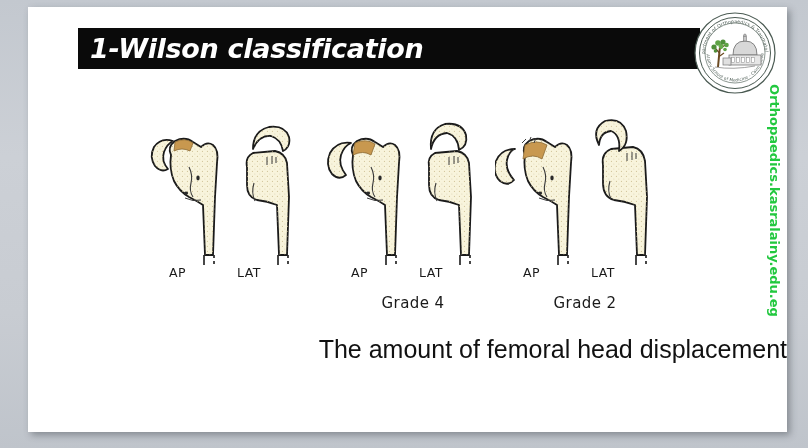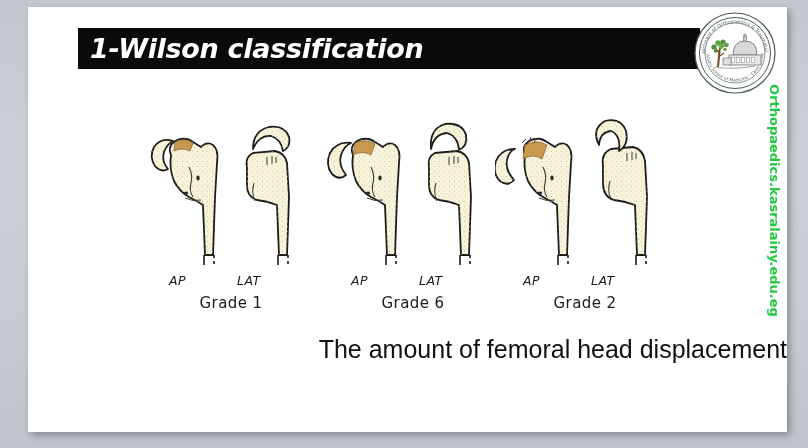--- a/index.html
+++ b/index.html
@@ -103,25 +103,24 @@
     height: 215px;
   }
   #grade-1 { left: 18px; }
   #grade-2 { left: 200px; }
   #grade-3 { left: 372px; }
 
   .bone-svg { display: block; }
 
   .view-labels {
     position: absolute;
-    top: 168px;
+    top: 160px;
     left: 0;
     width: 180px;
     height: 18px;
-    font-style: italic;
   }
   .view-label {
     position: absolute;
     font-family: "DejaVu Sans", sans-serif;
     font-size: 12.5px;
     color: #1a1a1a;
     letter-spacing: 0.5px;
   }
   .view-label.ap  { left: 28px; }
   .view-label.lat { left: 96px; text-align: center; }
@@ -264,21 +263,20 @@
             <path d="M113 78 Q110 88 114 96" fill="none" stroke="#3a3a3a" stroke-width="1.1"></path>
             <line x1="137" y1="150" x2="137" y2="160" stroke="#1a1a1a" stroke-width="1.6"></line>
             <line x1="147" y1="150" x2="147" y2="160" stroke="#1a1a1a" stroke-width="1.6" stroke-dasharray="3 3"></line>
           </g>
         </svg>
 
         <div class="view-labels">
           <span class="view-label ap">AP</span>
           <span class="view-label lat">LAT</span>
         </div>
-        <div class="grade-label">Grade 1</div>
       </div>
 
       <div class="grade-group" id="grade-2">
         <svg class="bone-svg" width="180" height="170" viewBox="0 0 180 170">
           <defs>
             <pattern id="stip2" width="5" height="5" patternUnits="userSpaceOnUse">
               <circle cx="1.4" cy="1.4" r="0.55" fill="#c9b98a"></circle>
               <circle cx="3.9" cy="3.9" r="0.5" fill="#cfc4a6"></circle>
             </pattern>
           </defs>
@@ -321,21 +319,21 @@
             <path d="M113 78 Q110 88 114 96" fill="none" stroke="#3a3a3a" stroke-width="1.1"></path>
             <line x1="137" y1="150" x2="137" y2="160" stroke="#1a1a1a" stroke-width="1.6"></line>
             <line x1="147" y1="150" x2="147" y2="160" stroke="#1a1a1a" stroke-width="1.6" stroke-dasharray="3 3"></line>
           </g>
         </svg>
 
         <div class="view-labels">
           <span class="view-label ap">AP</span>
           <span class="view-label lat">LAT</span>
         </div>
-        <div class="grade-label">Grade 6</div>
+        <div class="grade-label">Grade 4</div>
       </div>
 
       <div class="grade-group" id="grade-3">
         <svg class="bone-svg" width="180" height="170" viewBox="0 0 180 170">
           <defs>
             <pattern id="stip3" width="5" height="5" patternUnits="userSpaceOnUse">
               <circle cx="1.4" cy="1.4" r="0.55" fill="#c9b98a"></circle>
               <circle cx="3.9" cy="3.9" r="0.5" fill="#cfc4a6"></circle>
             </pattern>
           </defs>

